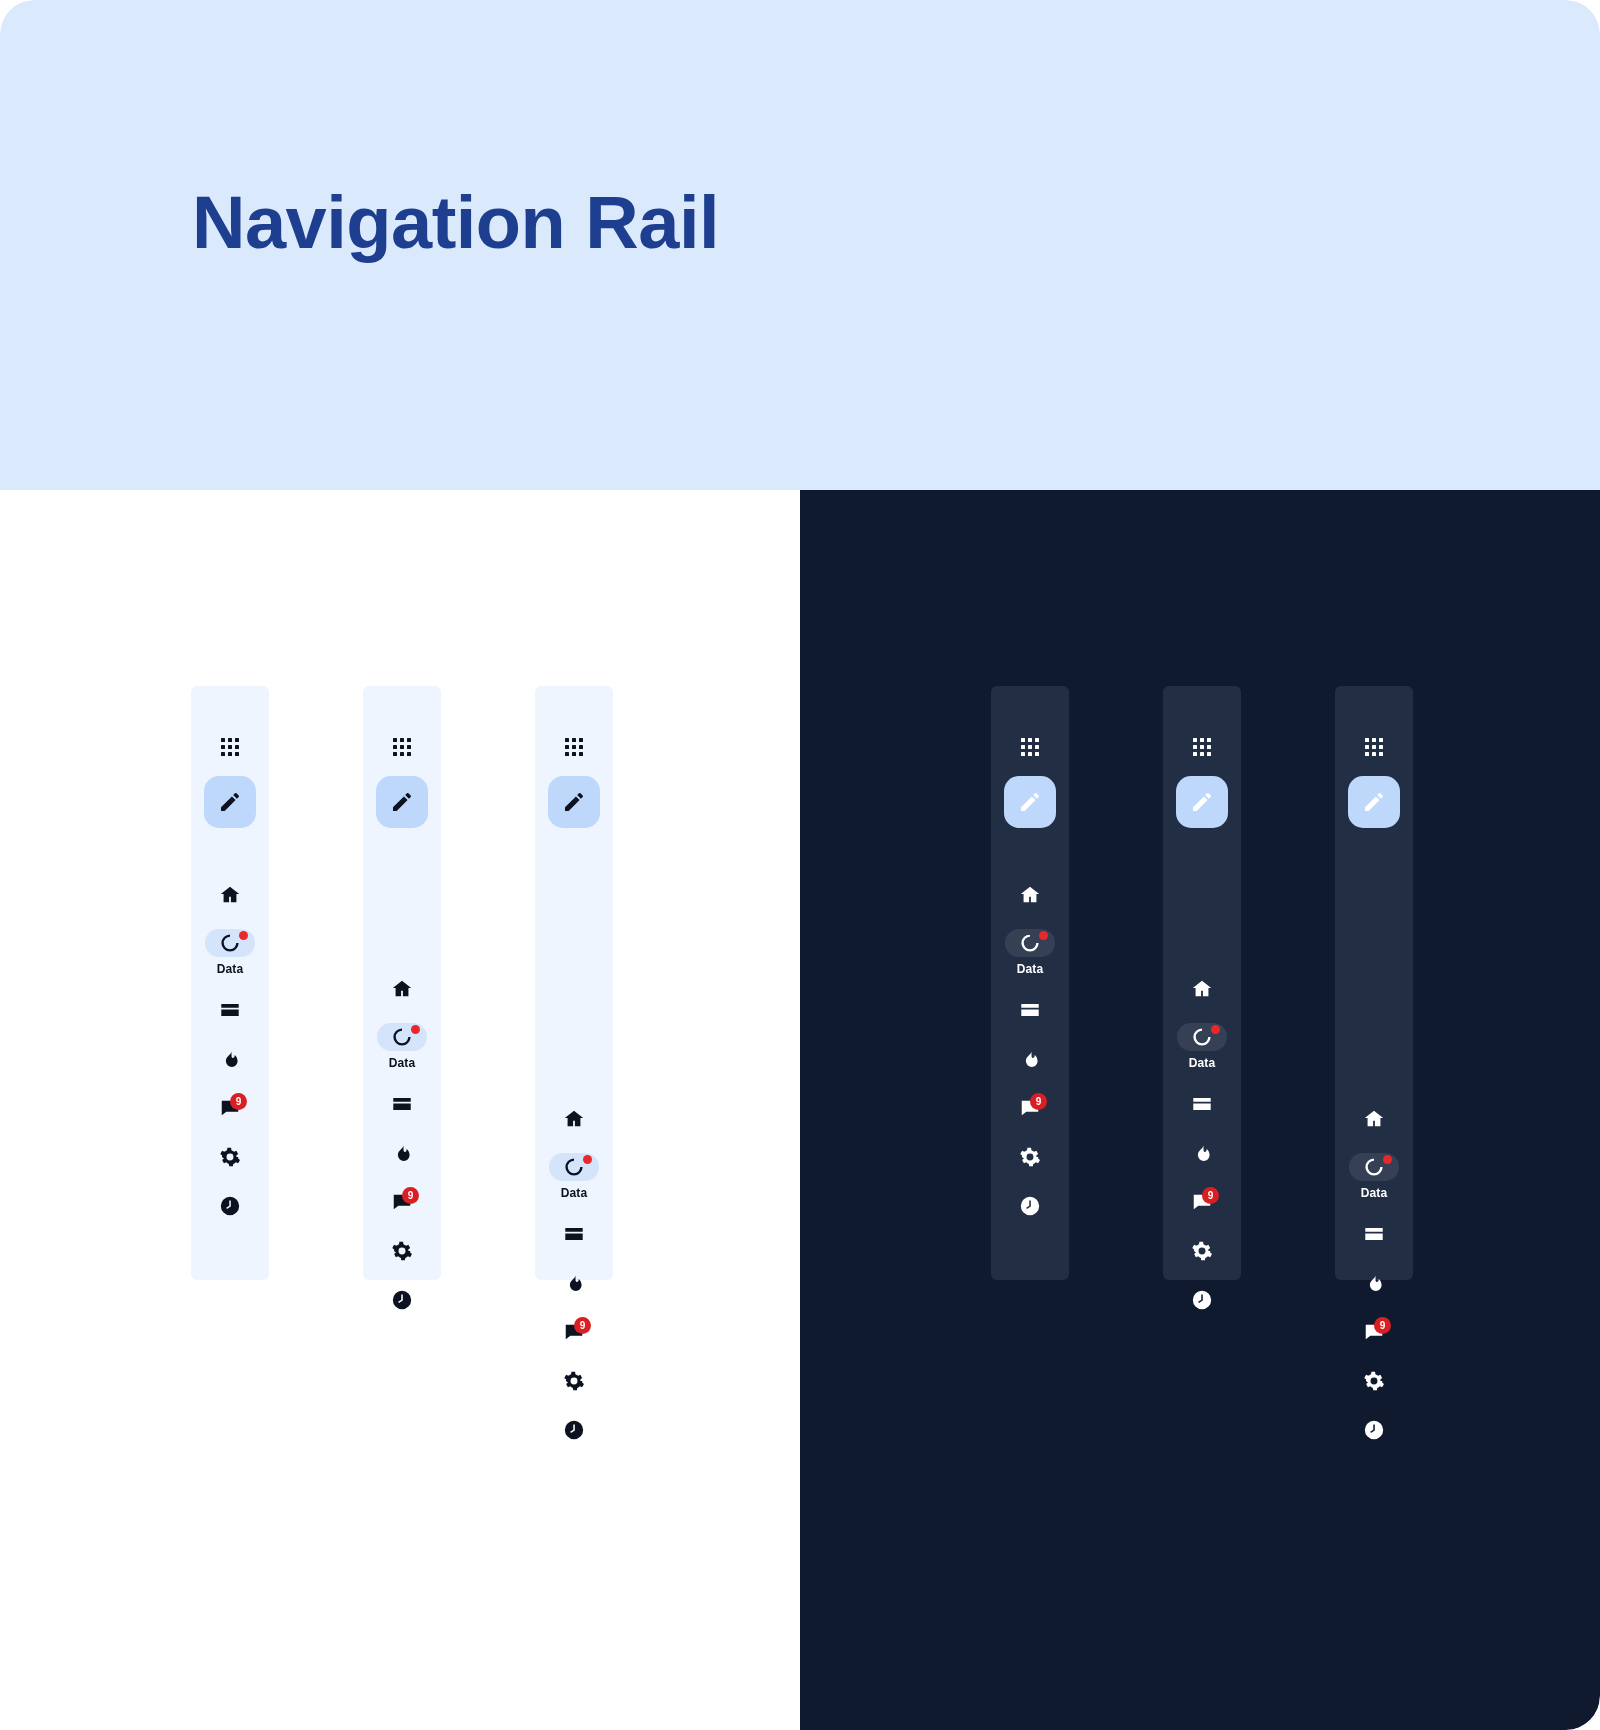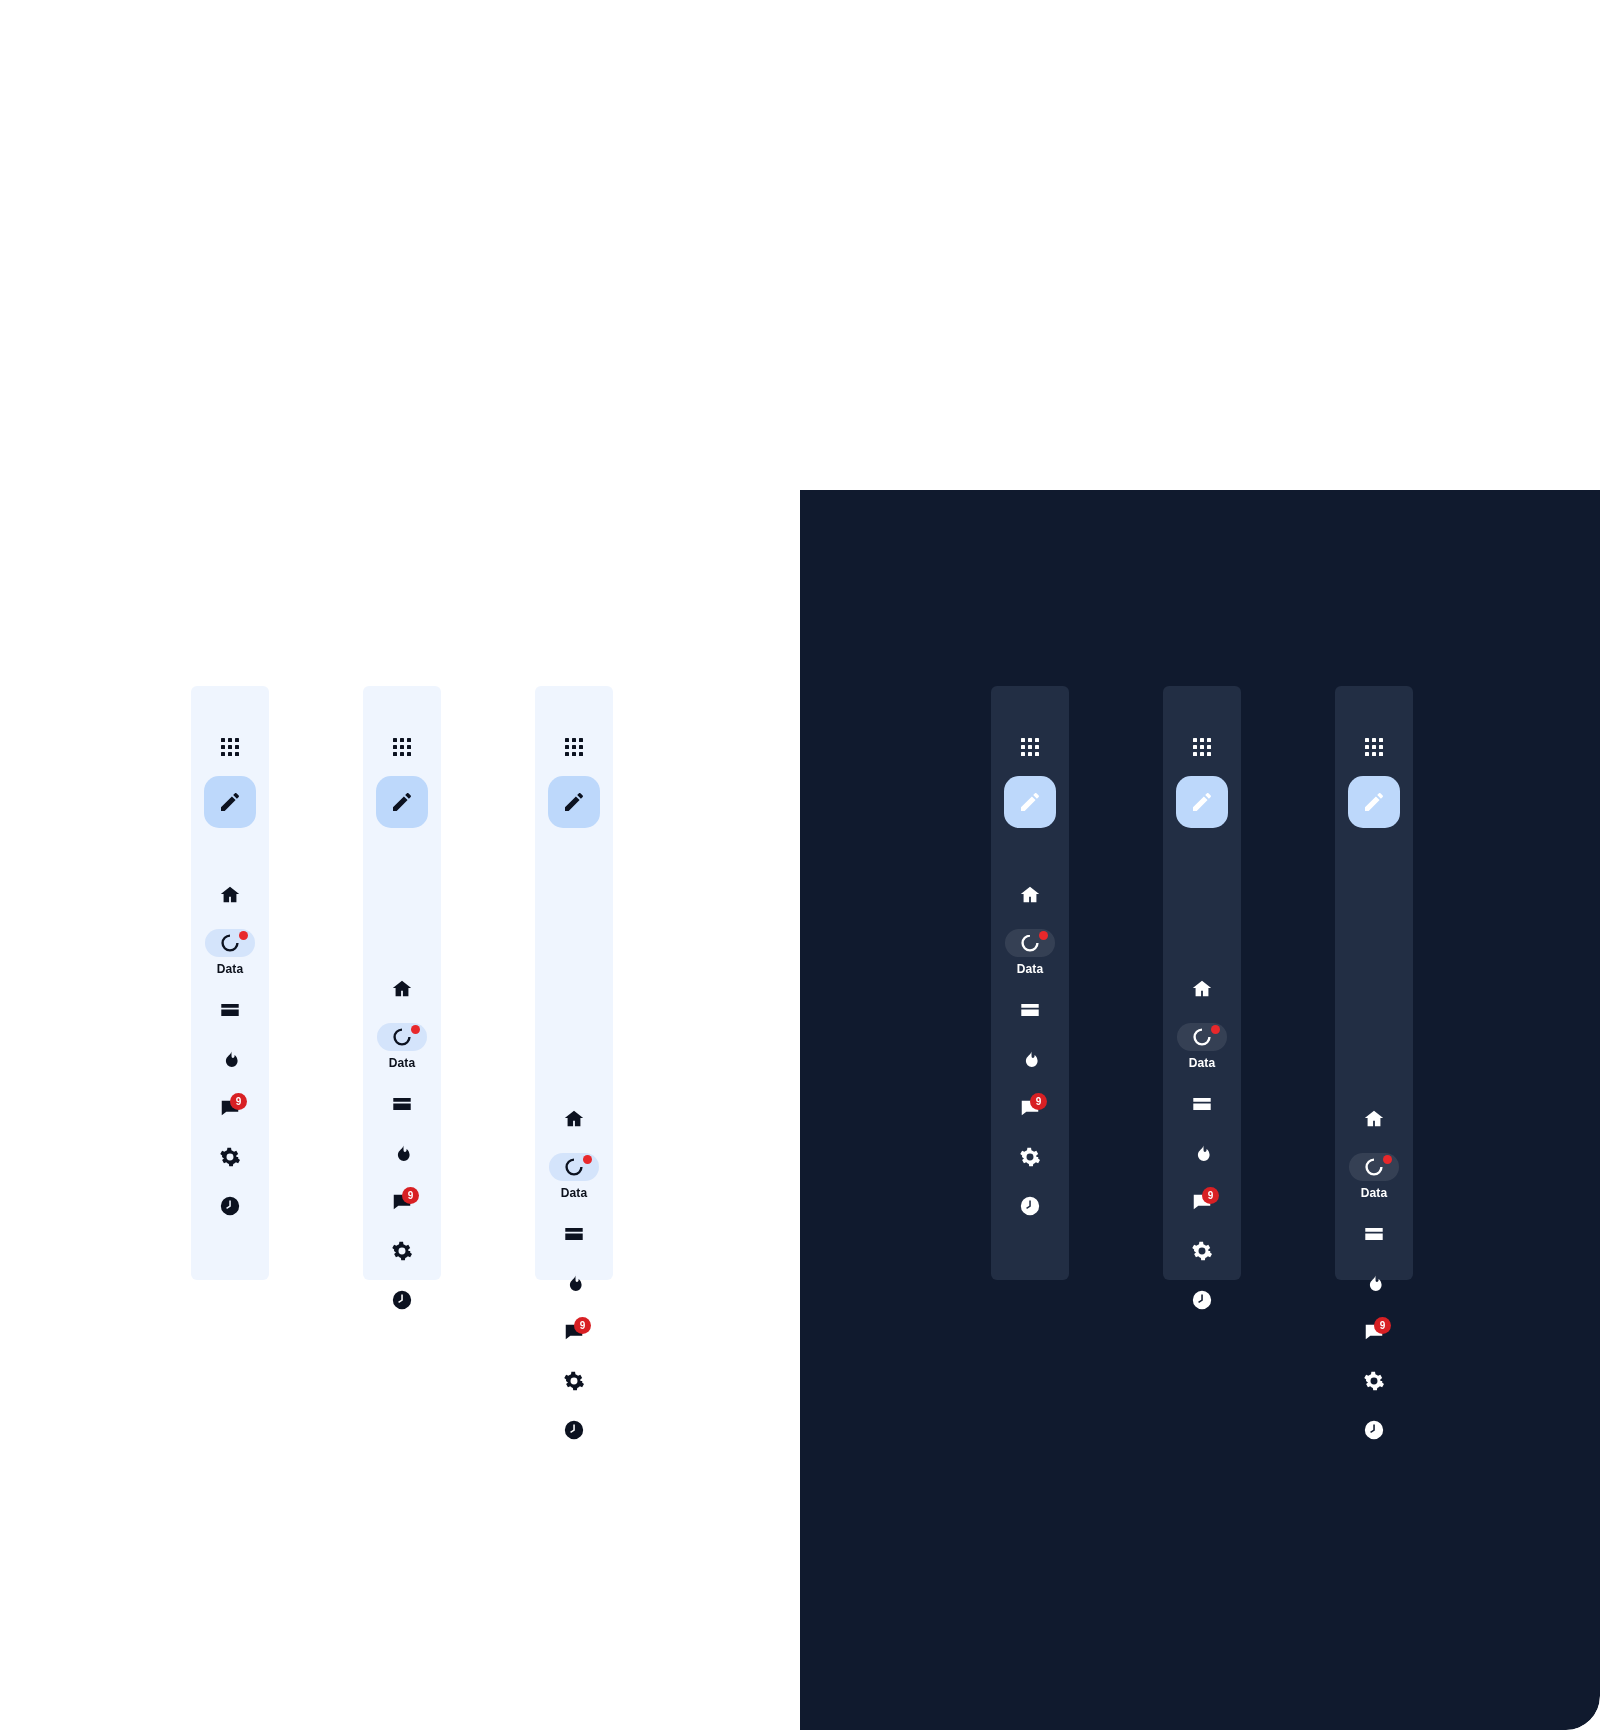--- a/index.html
+++ b/index.html
@@ -174,20 +174,23 @@
     top: -1px;
     right: 8px;
     padding: 0 2px;
   }
 </style>
 </head>
 <body>
 
 <div id="page">
 
+  <div id="header">
+    <div id="header-title">Navigation Rail</div>
+  </div>
 
   <div id="panels">
 
     <div class="panel" id="panel-light">
       <div class="rail-row">
 
         <div class="rail light pos-1 align-top">
           <div class="rail-head">
             <div class="menu-icon">
               <svg width="20" height="20" viewBox="0 0 20 20" class="ico">

